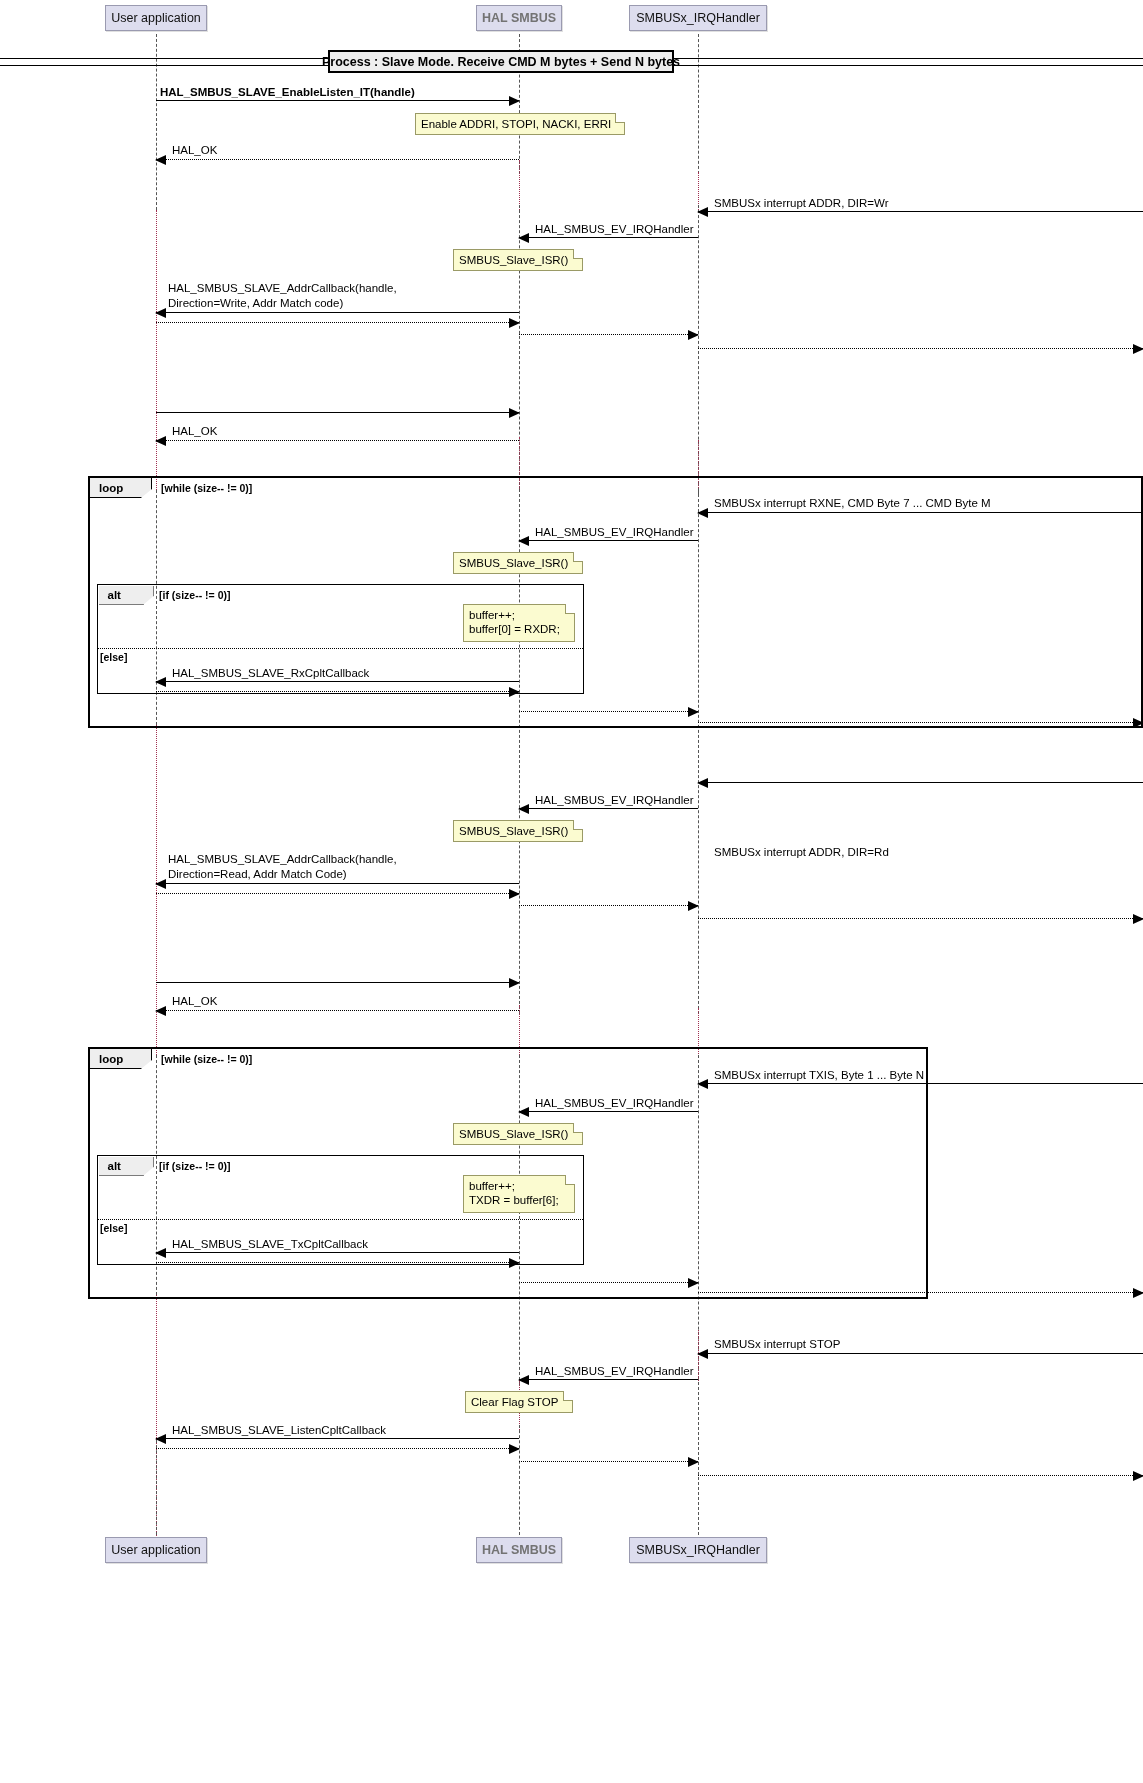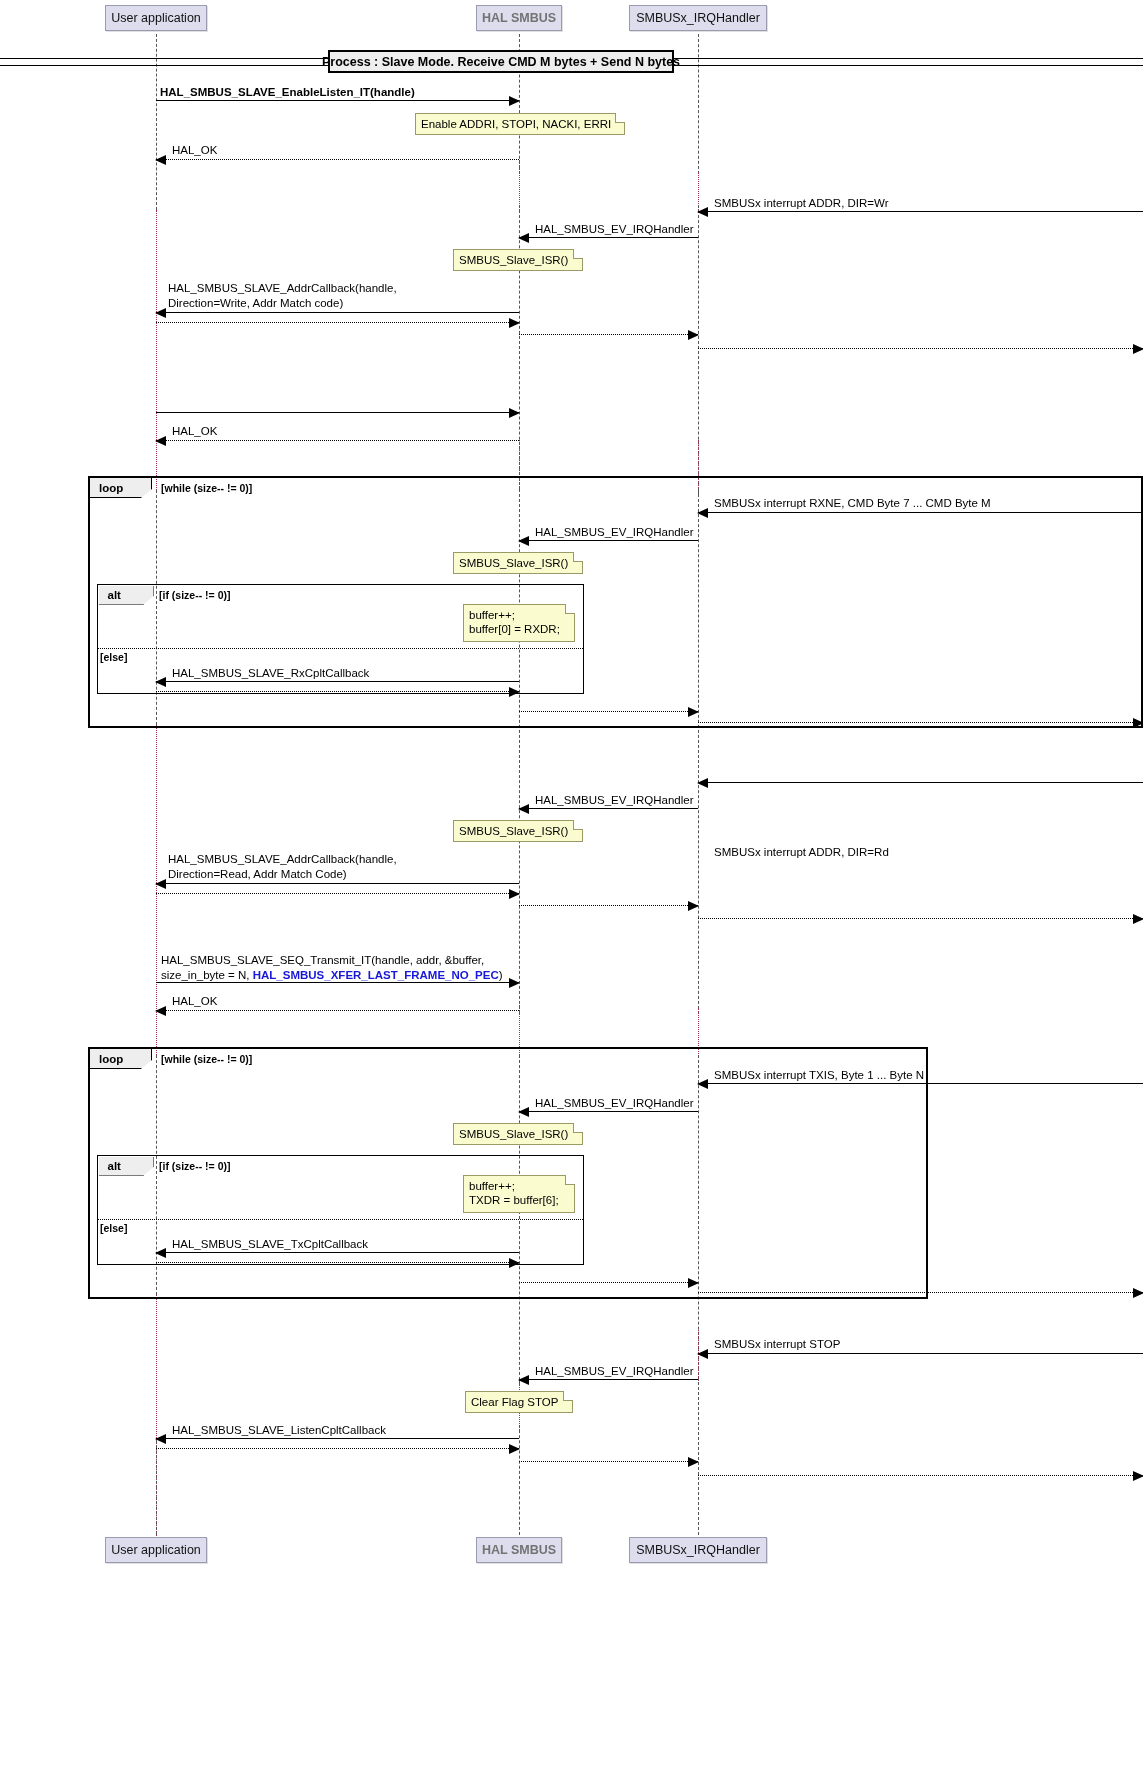--- a/index.html
+++ b/index.html
@@ -272,24 +272,20 @@
   <div class="arrow dotted" style="left:156px;top:893px;width:363px;">
     <span class="head right"></span>
   </div>
   <div class="arrow dotted" style="left:519px;top:905px;width:179px;">
     <span class="head right"></span>
   </div>
   <div class="arrow dotted" style="left:698px;top:918px;width:445px;">
     <span class="head right"></span>
   </div>
 
-  <div class="msg" style="left:161px;top:953px;">
-    <span>HAL_SMBUS_SLAVE_SEQ_Transmit_IT(handle, addr, &amp;buffer,</span><br>
-    <span>size_in_byte = N, </span><span class="b">HAL_SMBUS_XFER_LAST_FRAME_NO_PEC</span><span>)</span>
-  </div>
   <div class="arrow solid" style="left:156px;top:982px;width:363px;">
     <span class="head right"></span>
   </div>
 
   <div class="msg" style="left:172px;top:994px;">
     <span>HAL_OK</span>
   </div>
   <div class="arrow dotted" style="left:156px;top:1010px;width:363px;">
     <span class="head left"></span>
   </div>

